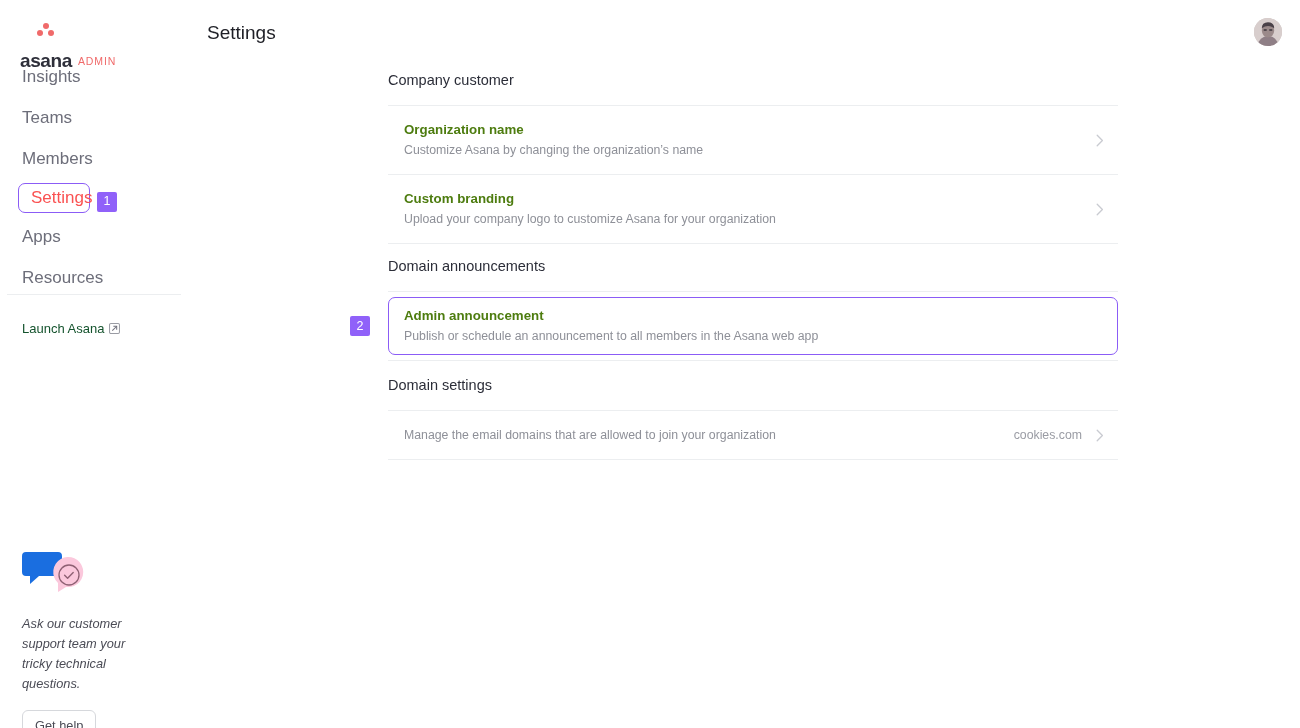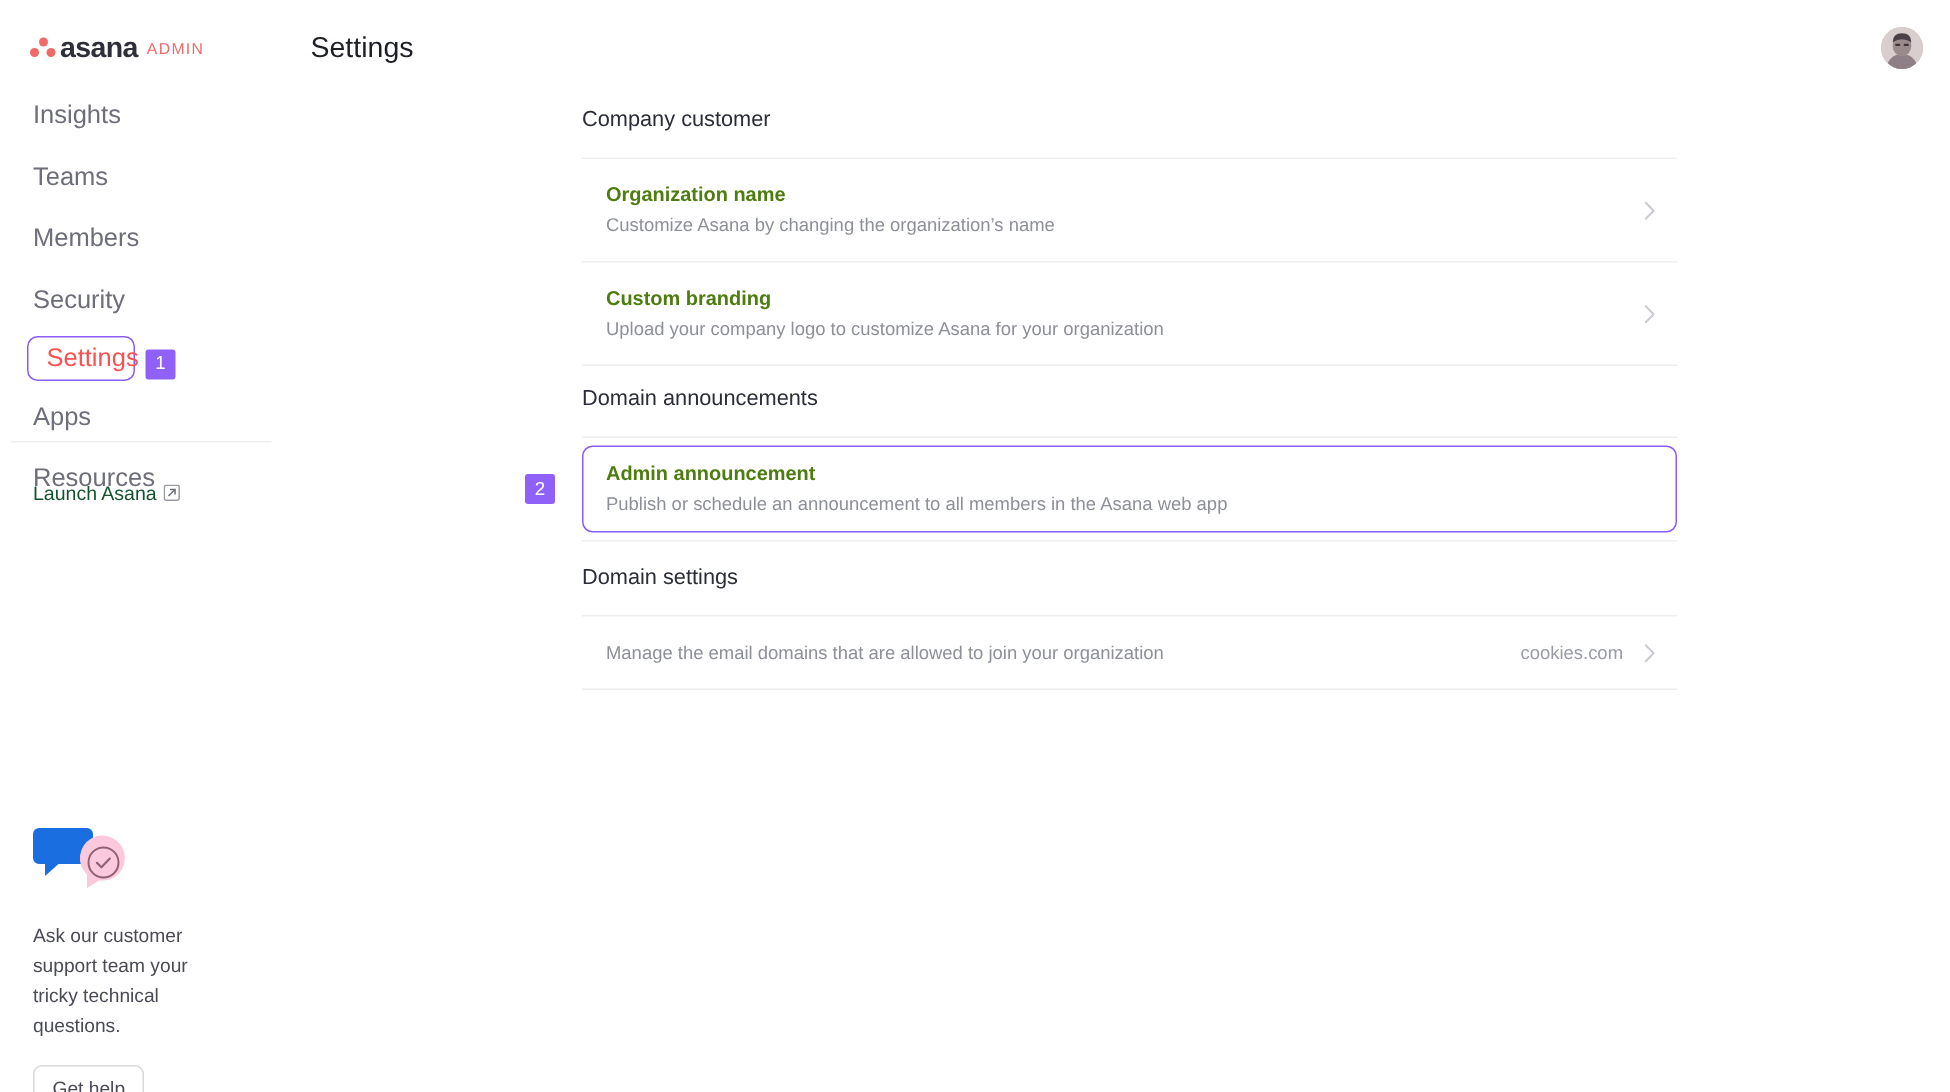--- a/index.html
+++ b/index.html
@@ -21,21 +21,21 @@
     background: #ffffff;
   }
 
   .brand {
     position: absolute;
     left: 20px; top: 22px;
     display: flex;
     align-items: flex-end;
     gap: 6px;
   }
-  .brand-logo { display: flex; align-items: center; gap: 3px; }
+  .brand-logo { display: flex; align-items: center; gap: 13px; flex-direction: column; }
   .dots {
     position: relative;
     width: 17px; height: 15px;
   }
   .dots i {
     position: absolute;
     display: block;
     width: 6px; height: 6px;
     border-radius: 50%;
     background: #f06a6a;
@@ -122,20 +122,21 @@
     left: 22px; top: 548px;
     width: 140px;
   }
   .help-icon { width: 66px; height: 50px; position: relative; }
   .help-text {
     margin-top: 16px;
     font-size: 12.8px;
     line-height: 20px;
     color: #4a4b55;
     width: 105px;
+    font-style: italic;
   }
   .get-help {
     margin-top: 16px;
     display: inline-block;
     border: 1px solid #d6d8dc;
     border-radius: 6px;
     padding: 7px 12px;
     font-size: 12.8px;
     color: #4a4b55;
     background: #fff;
@@ -248,23 +249,20 @@
 
     <nav class="nav">
       <div class="nav-row">
         <div class="nav-item">Insights</div>
       </div>
       <div class="nav-row">
         <div class="nav-item">Teams</div>
       </div>
       <div class="nav-row">
         <div class="nav-item">Members</div>
-      </div>
-      <div class="nav-row">
-        <div class="nav-item">Security</div>
       </div>
       <div class="nav-row">
         <div class="nav-item active">Settings</div>
         <div class="step-badge badge-1">1</div>
       </div>
       <div class="nav-row">
         <div class="nav-item">Apps</div>
       </div>
       <div class="nav-row">
         <div class="nav-item">Resources</div>

